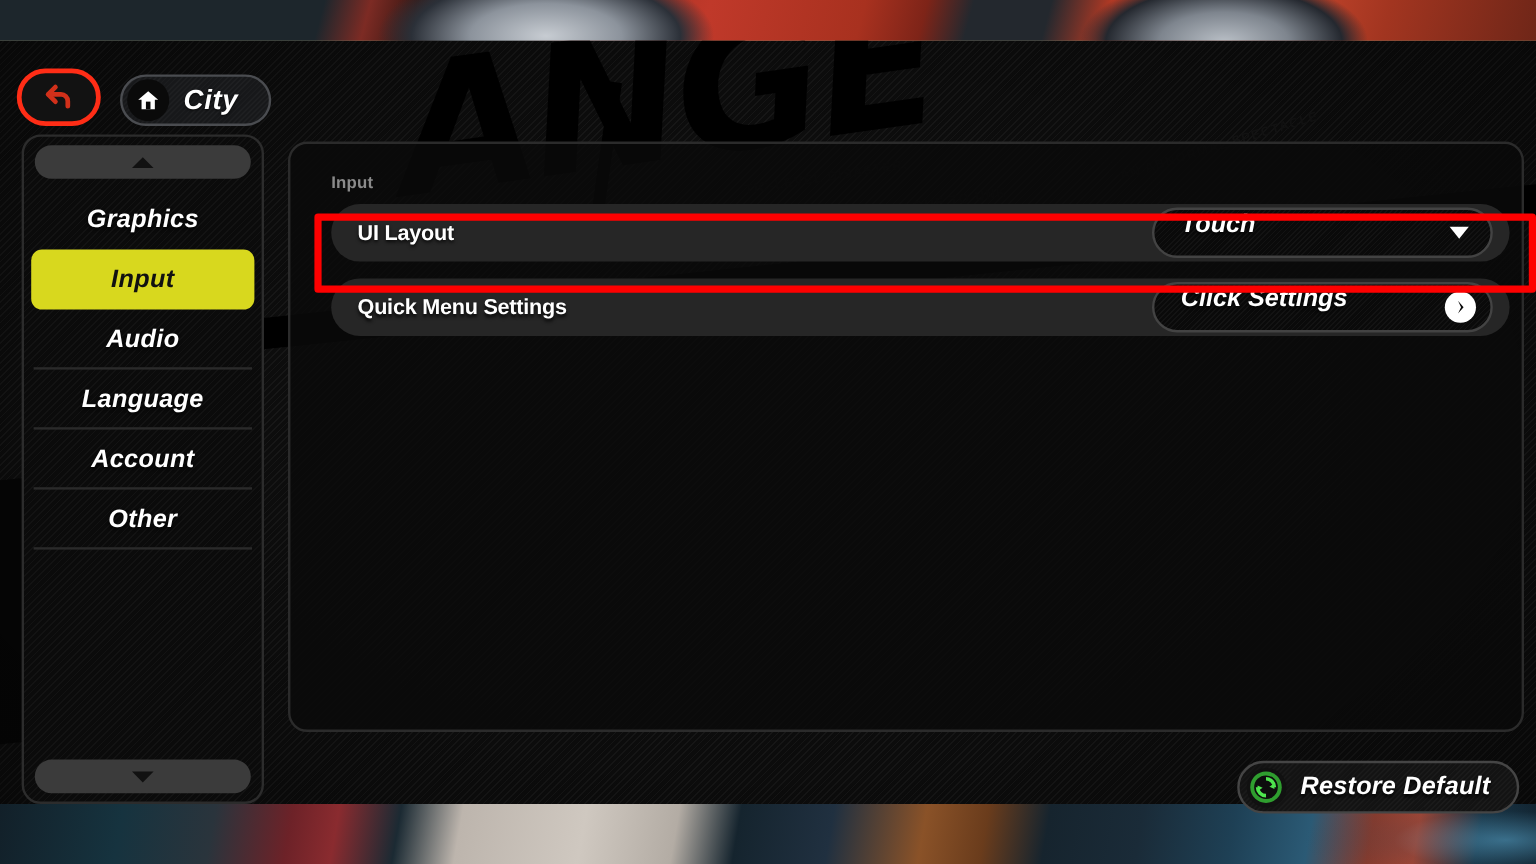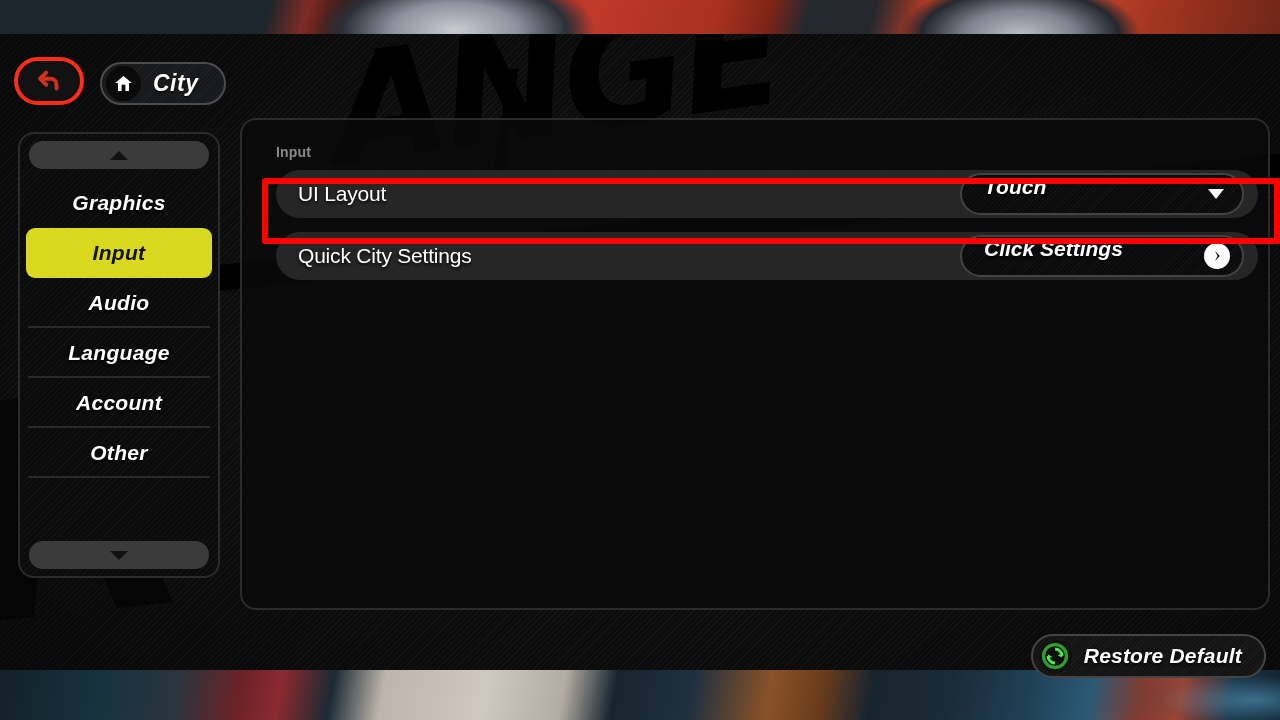--- a/index.html
+++ b/index.html
@@ -136,22 +136,22 @@
   }
   .crumb-home svg { width: 19px; height: 19px; display: block; }
   .crumb-label {
     color: #fff; font-size: 23px; font-style: italic; font-weight: 700;
     letter-spacing: .5px;
     text-shadow: 0 1px 2px rgba(0,0,0,.8);
   }
 
   
   .sidebar {
-    position: absolute; left: 18px; top: 132px;
-    width: 202px; height: 446px;
+    position: absolute; left: 18px; top: 112px;
+    width: 202px; height: 558px;
     background: #0b0b0b;
     border: 2px solid #2c2c2c;
     border-radius: 16px;
     overflow: hidden;
     background-image: repeating-linear-gradient(-45deg, rgba(255,255,255,.03) 0 1px, rgba(0,0,0,0) 1px 4px);
   }
   .scroll-btn {
     position: absolute; left: 9px;
     width: 180px; height: 28px;
     background: #3b3b3b;
@@ -217,22 +217,22 @@
     margin-bottom: 14px;
     background: #262626;
     border-radius: 24px;
     display: flex; align-items: center;
     padding-left: 22px;
     cursor: pointer;
     width: 982px;
   }
   .row-label {
     color: #fff;
-    font-size: 21px;
-    font-weight: 400;
+    font-size: 18px;
+    font-weight: 700;
     letter-spacing: -.2px;
     text-shadow: 0 2px 3px rgba(0,0,0,.85);
   }
 
   .control {
     position: absolute; right: 14px; top: 50%; transform: translateY(-50%);
     width: 284px; height: 42px;
     background: #0a0a0a;
     border: 2px solid #434343;
     border-radius: 21px;
@@ -414,21 +414,21 @@
         <div class="control">
           <span class="ctrl-value">Touch</span>
           <span class="ctrl-arrow"></span>
         </div>
       </div>
 
 
 
 
       <div class="row">
-        <span class="row-label">Quick City Settings</span>
+        <span class="row-label">Quick Menu Settings</span>
         <div class="control">
           <span class="ctrl-value">Click Settings</span>
           <span class="ctrl-chevron">
             <svg viewBox="0 0 24 24" aria-hidden="true">
               <path d="M9 4 L16 12 L9 20 L12.8 12 Z" fill="#0a0a0a"></path>
             </svg>
           </span>
         </div>
       </div>
     </div>

